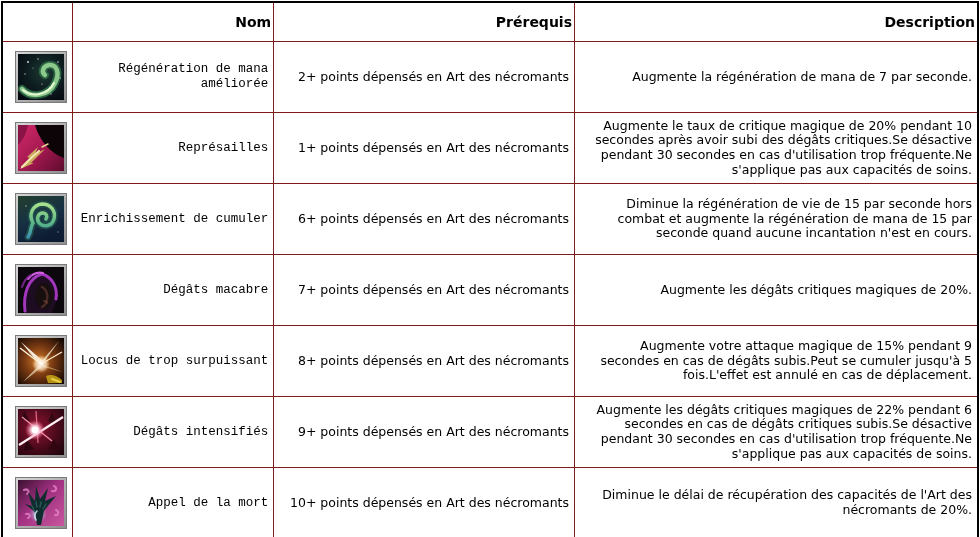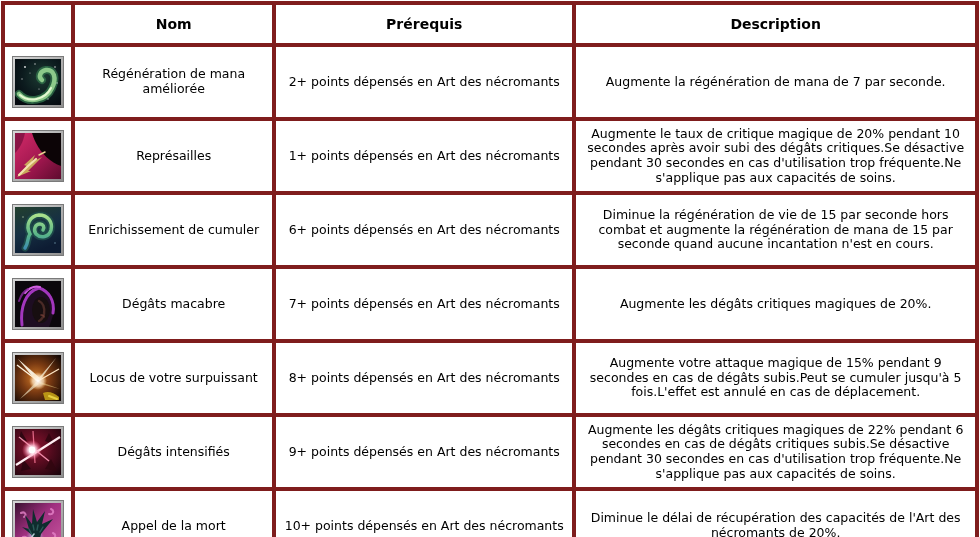--- a/index.html
+++ b/index.html
@@ -15,22 +15,22 @@
     box-sizing: border-box;
     padding: 1px;
   }
   table.skills {
     width: 978px;
     table-layout: fixed;
     border-collapse: collapse;
     border: 2px solid #000000;
   }
   table.skills th, table.skills td {
-    border: 4px solid #7f1d1d;
-    text-align: center;
+    border: 1px solid #7f1d1d;
+    text-align: right;
     vertical-align: middle;
     font-size: 12.5px;
     line-height: 1.18;
     padding: 2px 5px;
     overflow: hidden;
     word-wrap: break-word;
   }
   table.skills thead th {
     height: 34px;
     font-size: 14px;
@@ -45,21 +45,21 @@
     display: inline-block;
     width: 46px;
     height: 46px;
     padding: 2px;
     background: linear-gradient(135deg, #d6d6d6, #8f8f8f);
     border: 1px solid #7a7a7a;
     line-height: 0;
     vertical-align: middle;
   }
   .icon-frame svg { display: block; }
-  .name-cell { padding: 2px 10px; }
+  .name-cell { padding: 2px 10px; font-family: Liberation Mono, monospace; }
   .desc-cell { padding: 2px 4px; margin-left: 48px; }
 </style>
 </head>
 <body>
 
 <div class="wrap">
 <table class="skills">
   <colgroup>
     <col style="width:70px">
         <col style="width:200px">
@@ -203,21 +203,21 @@
             <path d="M21 27 L5 44 L24 29 Z" fill="#d8c8a8" opacity="0.8"></path>
             <path d="M23 26 L45 34 L25 29 Z" fill="#caa86a" opacity="0.7"></path>
             <line x1="2" y1="10" x2="23" y2="26" stroke="#fff4e0" stroke-width="1.4"></line>
             <line x1="23" y1="26" x2="44" y2="14" stroke="#ffe8c8" stroke-width="1.2"></line>
             <circle cx="23" cy="26" r="9" fill="url(#core5)"></circle>
             <path d="M28 38 C33 36 38 37 44 42 L44 45 L30 45 Z" fill="#caa818" opacity="0.85"></path>
             <path d="M34 41 L42 44" stroke="#e8d040" stroke-width="2" stroke-linecap="round"></path>
           </svg>
         </span>
       </td>
-      <td class="name-cell">Locus de votre surpuissant</td>
+      <td class="name-cell">Locus de trop surpuissant</td>
       <td>8+ points dépensés en Art des nécromants</td>
       <td class="desc-cell">Augmente votre attaque magique de 15% pendant 9 secondes en cas de dégâts subis.Peut se cumuler jusqu'à 5 fois.L'effet est annulé en cas de déplacement.</td>
     </tr>
 
     <tr>
       <td class="icon-cell">
         <span class="icon-frame">
           <svg width="46" height="46" viewBox="0 0 46 46">
             <defs>
               <radialGradient id="bg6" cx="40%" cy="40%" r="80%">

